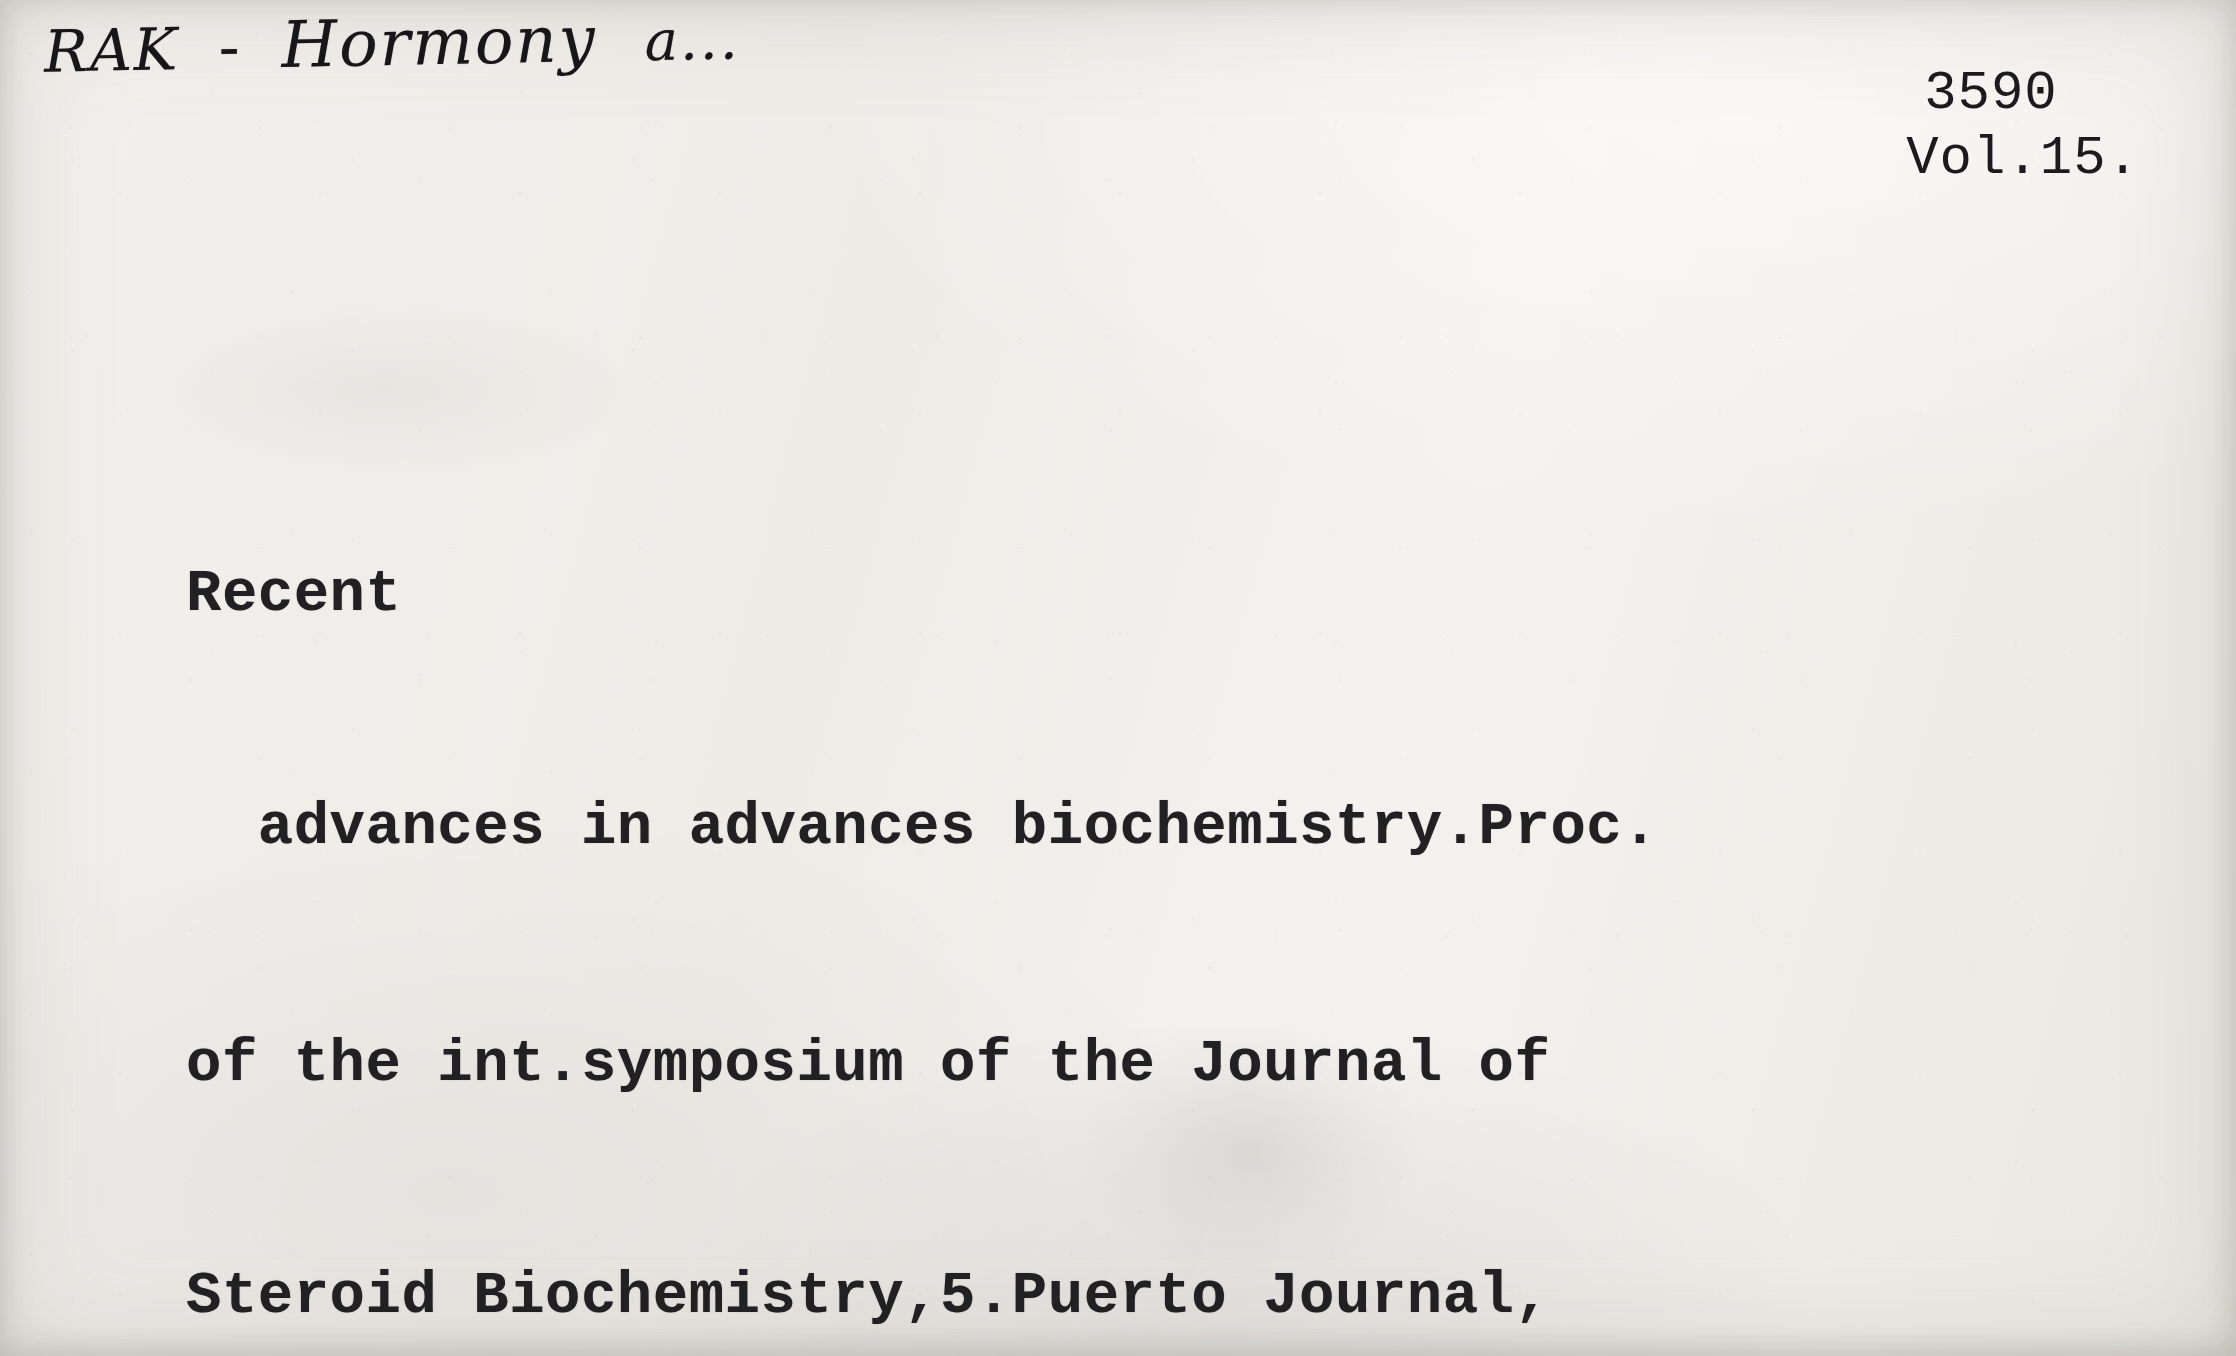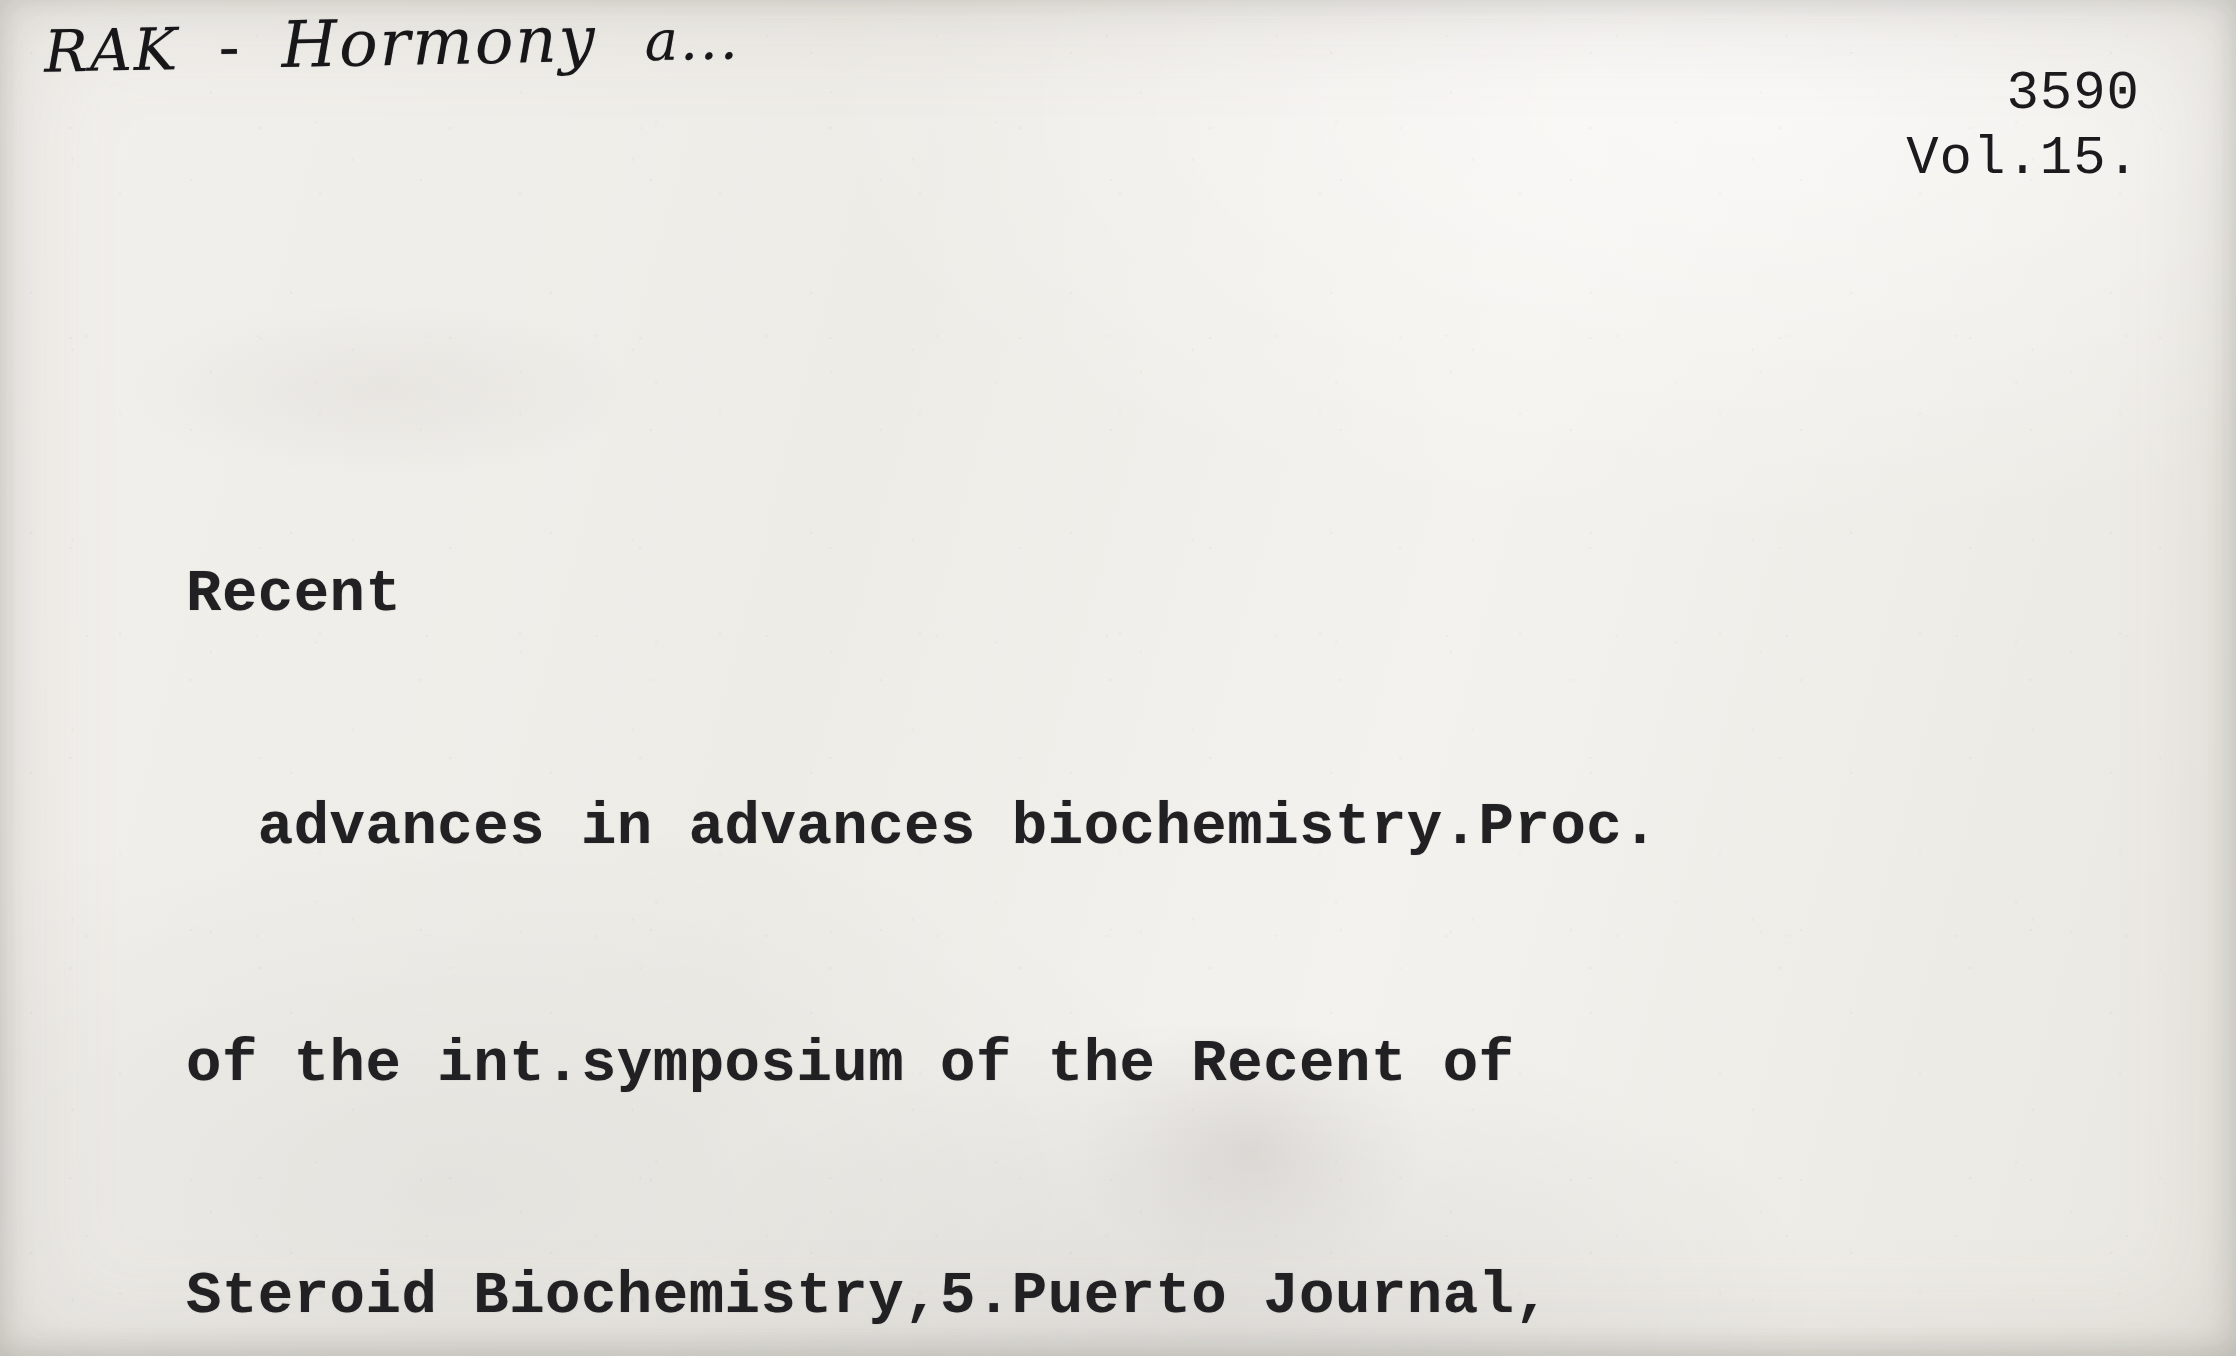--- a/index.html
+++ b/index.html
@@ -78,21 +78,21 @@
   .handwriting .hw-rak { font-size: 58px; }
   .handwriting .hw-dash { padding: 0 18px; font-style: normal; }
   .handwriting .hw-word { font-size: 64px; }
   .handwriting .hw-tail { font-size: 56px; padding-left: 26px; }
 
   
   .callnum {
     position: absolute;
     right: 96px;
     top: 62px;
-    text-align: right;
+    text-align: left;
     font-family: "Liberation Mono", monospace;
     font-size: 54px;
     line-height: 1.20;
     color: #1b1b1e;
     letter-spacing: 1px;
   }
   .callnum .cn-num { padding-left: 18px; }
 
   
   .typed {
@@ -141,21 +141,21 @@
   </div>
 
   <div class="callnum">
     <div class="cn-num">3590</div>
     <div>Vol.15.</div>
   </div>
 
   <div class="typed">
     <span class="ln">Recent</span>
     <span class="ln jit1">  advances in advances biochemistry.Proc.</span>
-    <span class="ln jit2">of the int.symposium of the Recent of</span>
+    <span class="ln jit2">of the int.symposium of the Journal of</span>
     <span class="ln">Steroid Biochemistry,5.Puerto Journal,</span>
     
     
     
     
     
   </div>
 
   <div class="edge"></div>
 </div>

